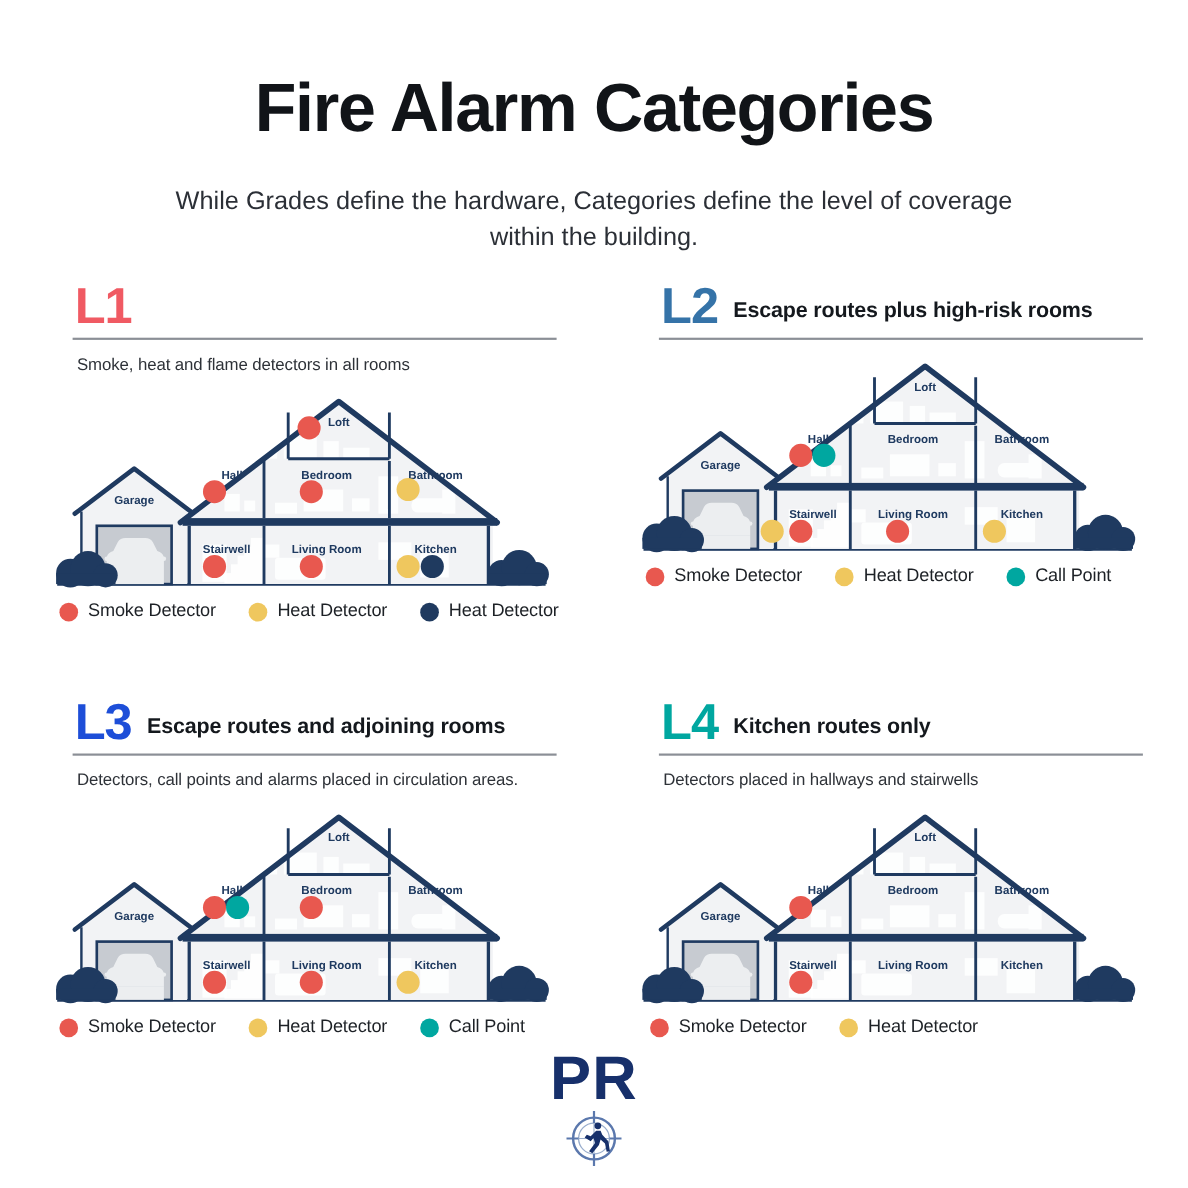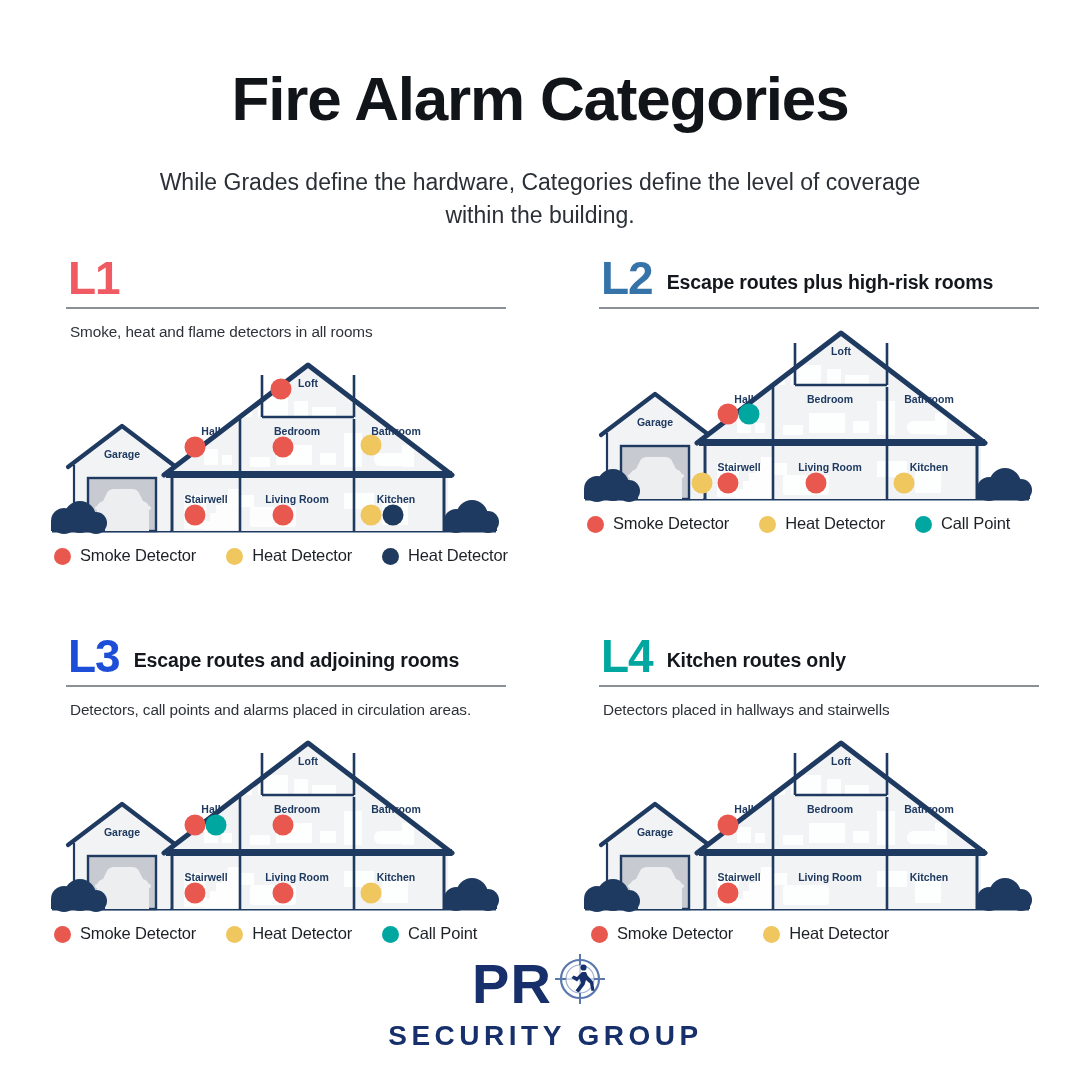--- a/index.html
+++ b/index.html
@@ -107,20 +107,21 @@
   .logo-main {
     display: inline-flex;
     align-items: center;
     justify-content: center;
     font-size: 56px;
     font-weight: 700;
     color: #17306b;
     letter-spacing: 1px;
     font-family: "Liberation Sans", sans-serif;
     line-height: 1;
+    flex-direction: column;
   }
   .logo-sub {
     margin-top: 5px;
     font-size: 28px;
     font-weight: 700;
     color: #17306b;
     letter-spacing: 4.5px;
     padding-left: 11px;
   }
   .crosshair { margin: 0 1px; display:inline-block; vertical-align: middle; }

